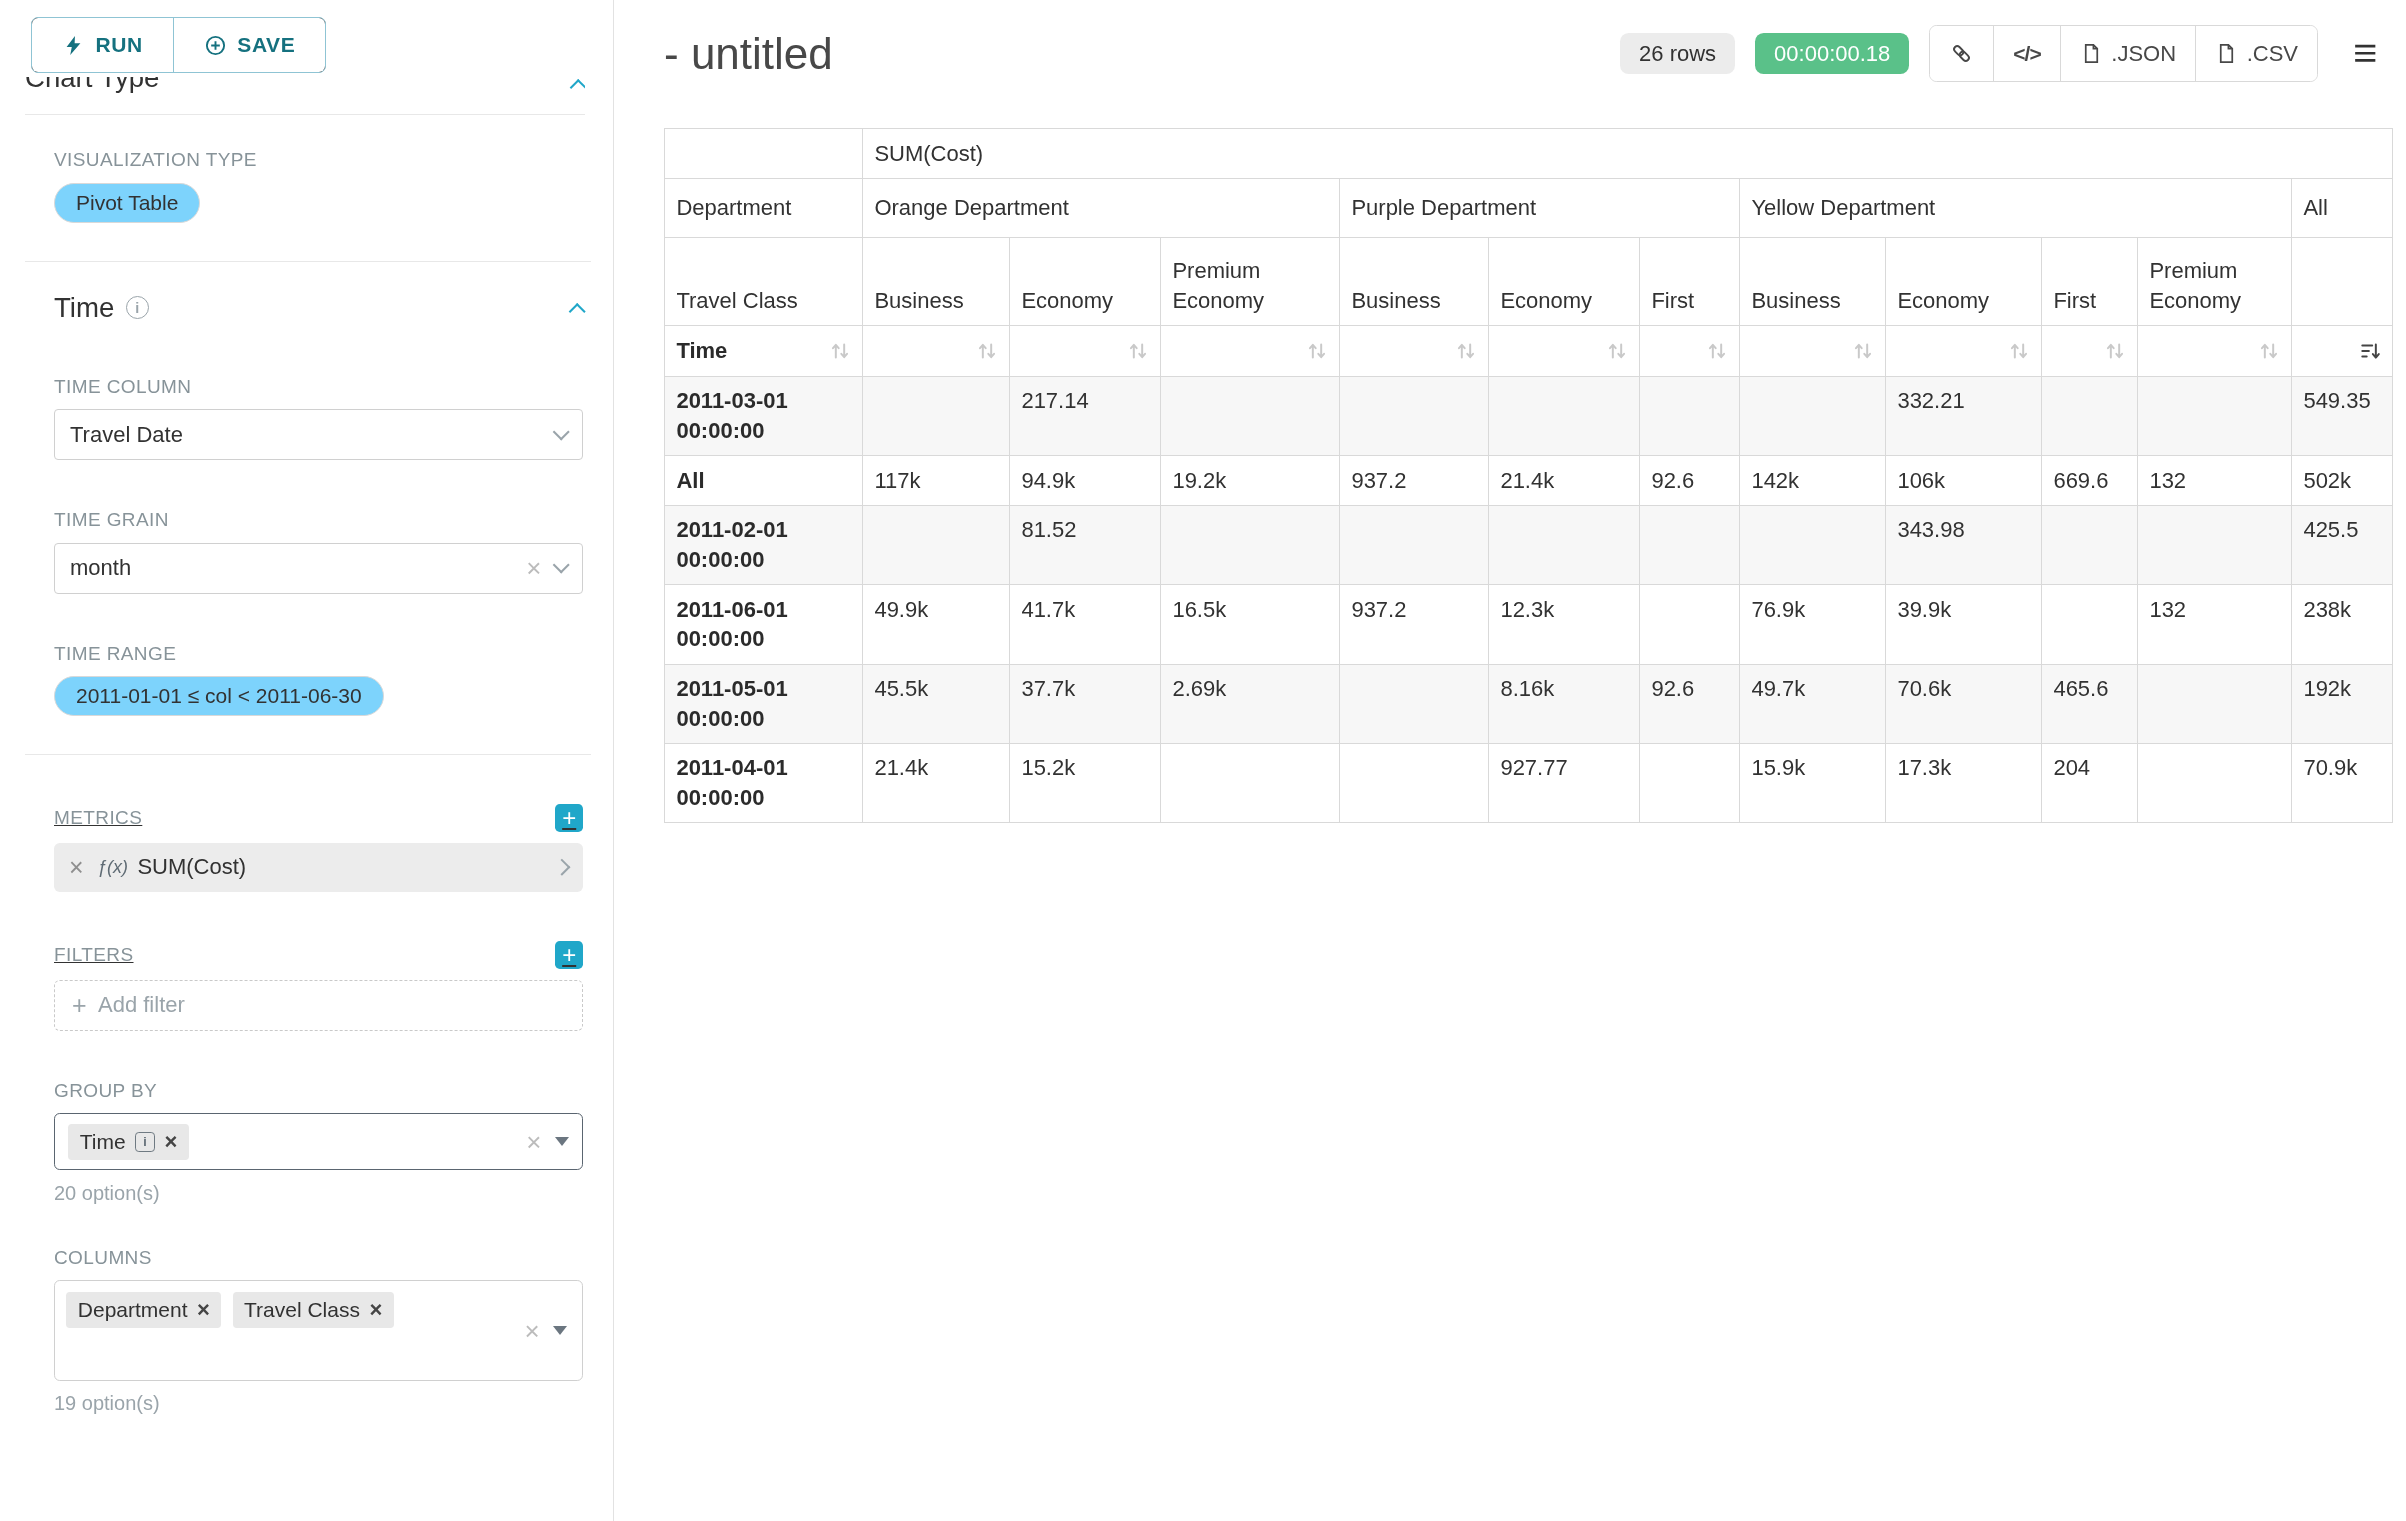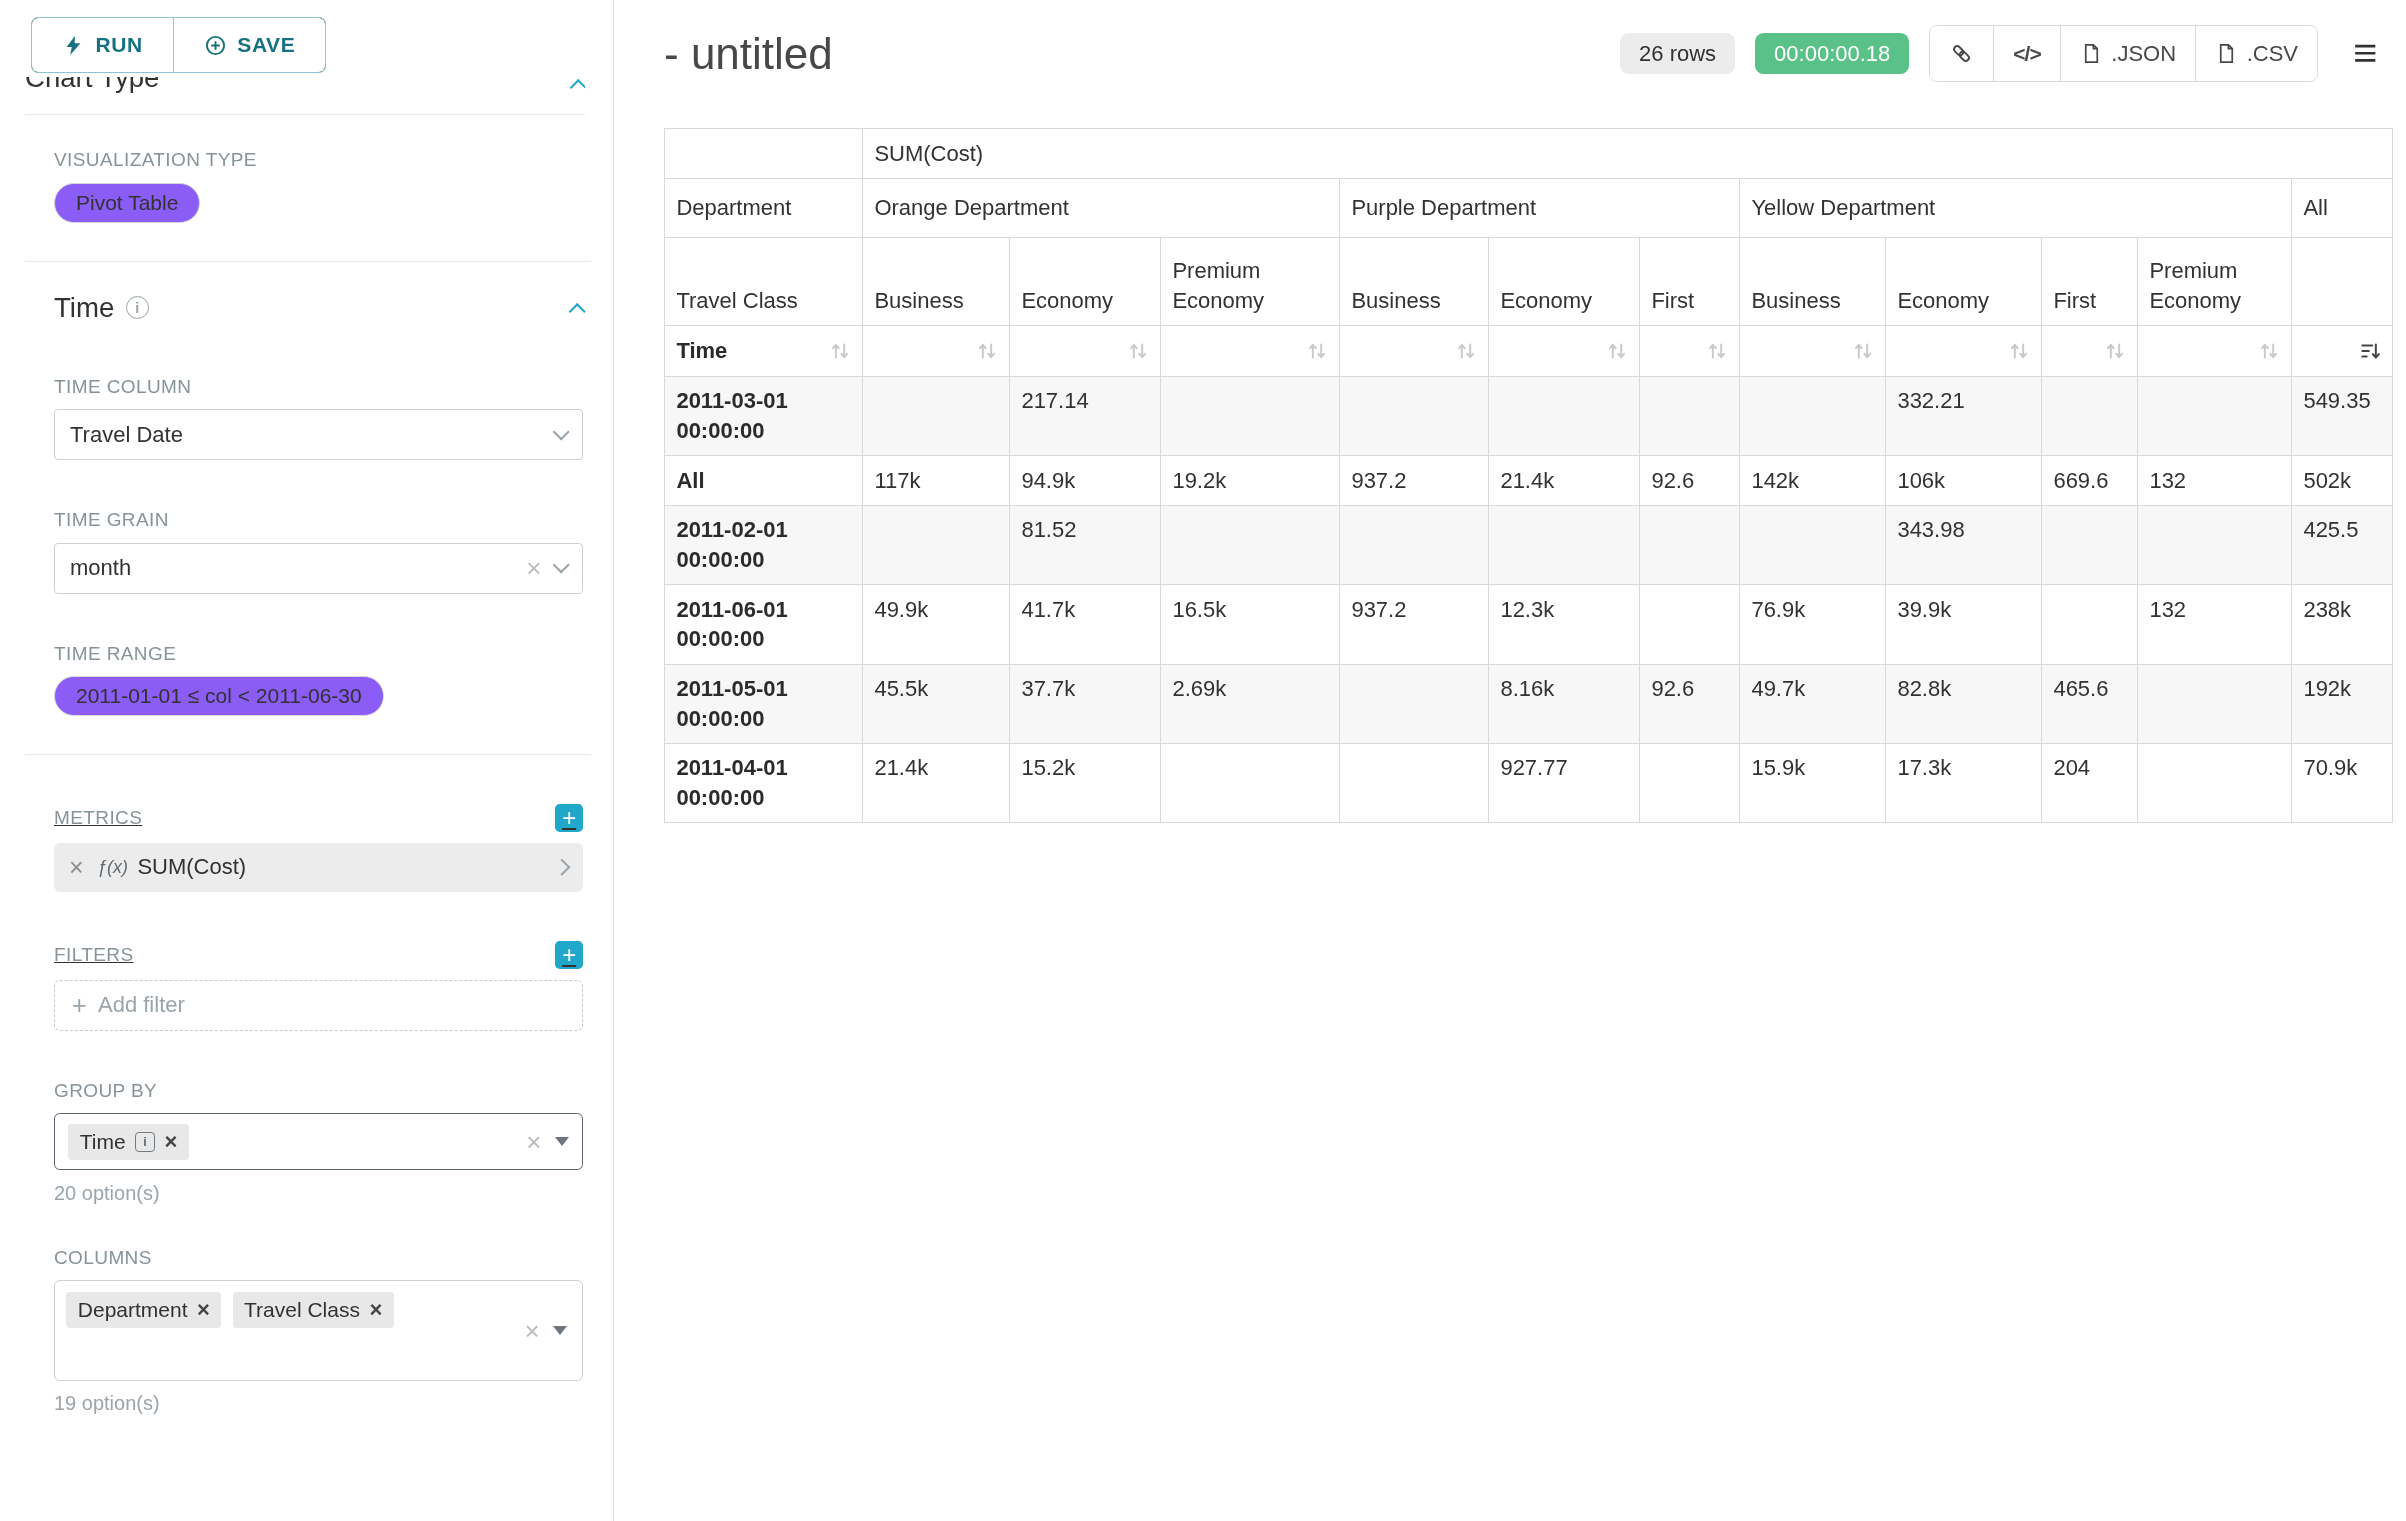--- a/index.html
+++ b/index.html
@@ -30,21 +30,21 @@
 
   .chev { display: inline-block; width: 12.4px; height: 12.4px; border-right: 2.3px solid #9aa4aa; border-bottom: 2.3px solid #9aa4aa; transform: rotate(45deg); }
   .chev.up { transform: rotate(-135deg); margin-top: 7.6px; }
   .chev.right { transform: rotate(-45deg); }
   .chev.teal { border-color: #20a7c9; }
 
   .info-circle { width: 23px; height: 23px; border: 1.5px solid #9aa4aa; border-radius: 50%; color: #9aa4aa;
     display: inline-flex; align-items: center; justify-content: center; font-size: 14.3px; font-weight: 700; }
 
   .tag-pill { display: inline-flex; align-items: center; height: 40px; padding: 0 21px; border: 1px solid #d9d9d9; border-radius: 20px;
-    background: #8b5cf6; font-size: 21px; color: #323232; font-family: inherit; cursor: pointer; }
+    background: #7dd3fc; font-size: 21px; color: #323232; font-family: inherit; cursor: pointer; }
 
   .select { height: 51px; border: 1px solid #d0d0d0; border-radius: 4px; background: #fff; display: flex; align-items: center;
     padding: 0 15px; font-size: 22px; color: #323232; }
   .select .spacer { flex: 1; }
   .clear-x { color: #bcbcbc; font-size: 26px; line-height: 1; margin-right: 13.3px; }
 
   .metric-box { height: 49px; background: #ececec; border-radius: 5.7px; display: flex; align-items: center; padding: 0 15px; margin-top: 11.4px; }
   .metric-box .x { color: #8f8f8f; font-size: 25px; margin-right: 13.3px; }
   .fx { font-size: 18px; color: #5f6b74; font-style: italic; margin-right: 9.5px; }
   .metric-name { font-size: 22px; color: #323232; }
@@ -498,21 +498,21 @@
           </tr>
           <tr>
             <th class="rowlabel">2011-05-01 00:00:00</th>
             <td>45.5k</td>
             <td>37.7k</td>
             <td>2.69k</td>
             <td></td>
             <td>8.16k</td>
             <td>92.6</td>
             <td>49.7k</td>
-            <td>82.8k</td>
+            <td>70.6k</td>
             <td>465.6</td>
             <td></td>
             <td>192k</td>
           </tr>
           <tr>
             <th class="rowlabel">2011-04-01 00:00:00</th>
             <td>21.4k</td>
             <td>15.2k</td>
             <td></td>
             <td></td>

